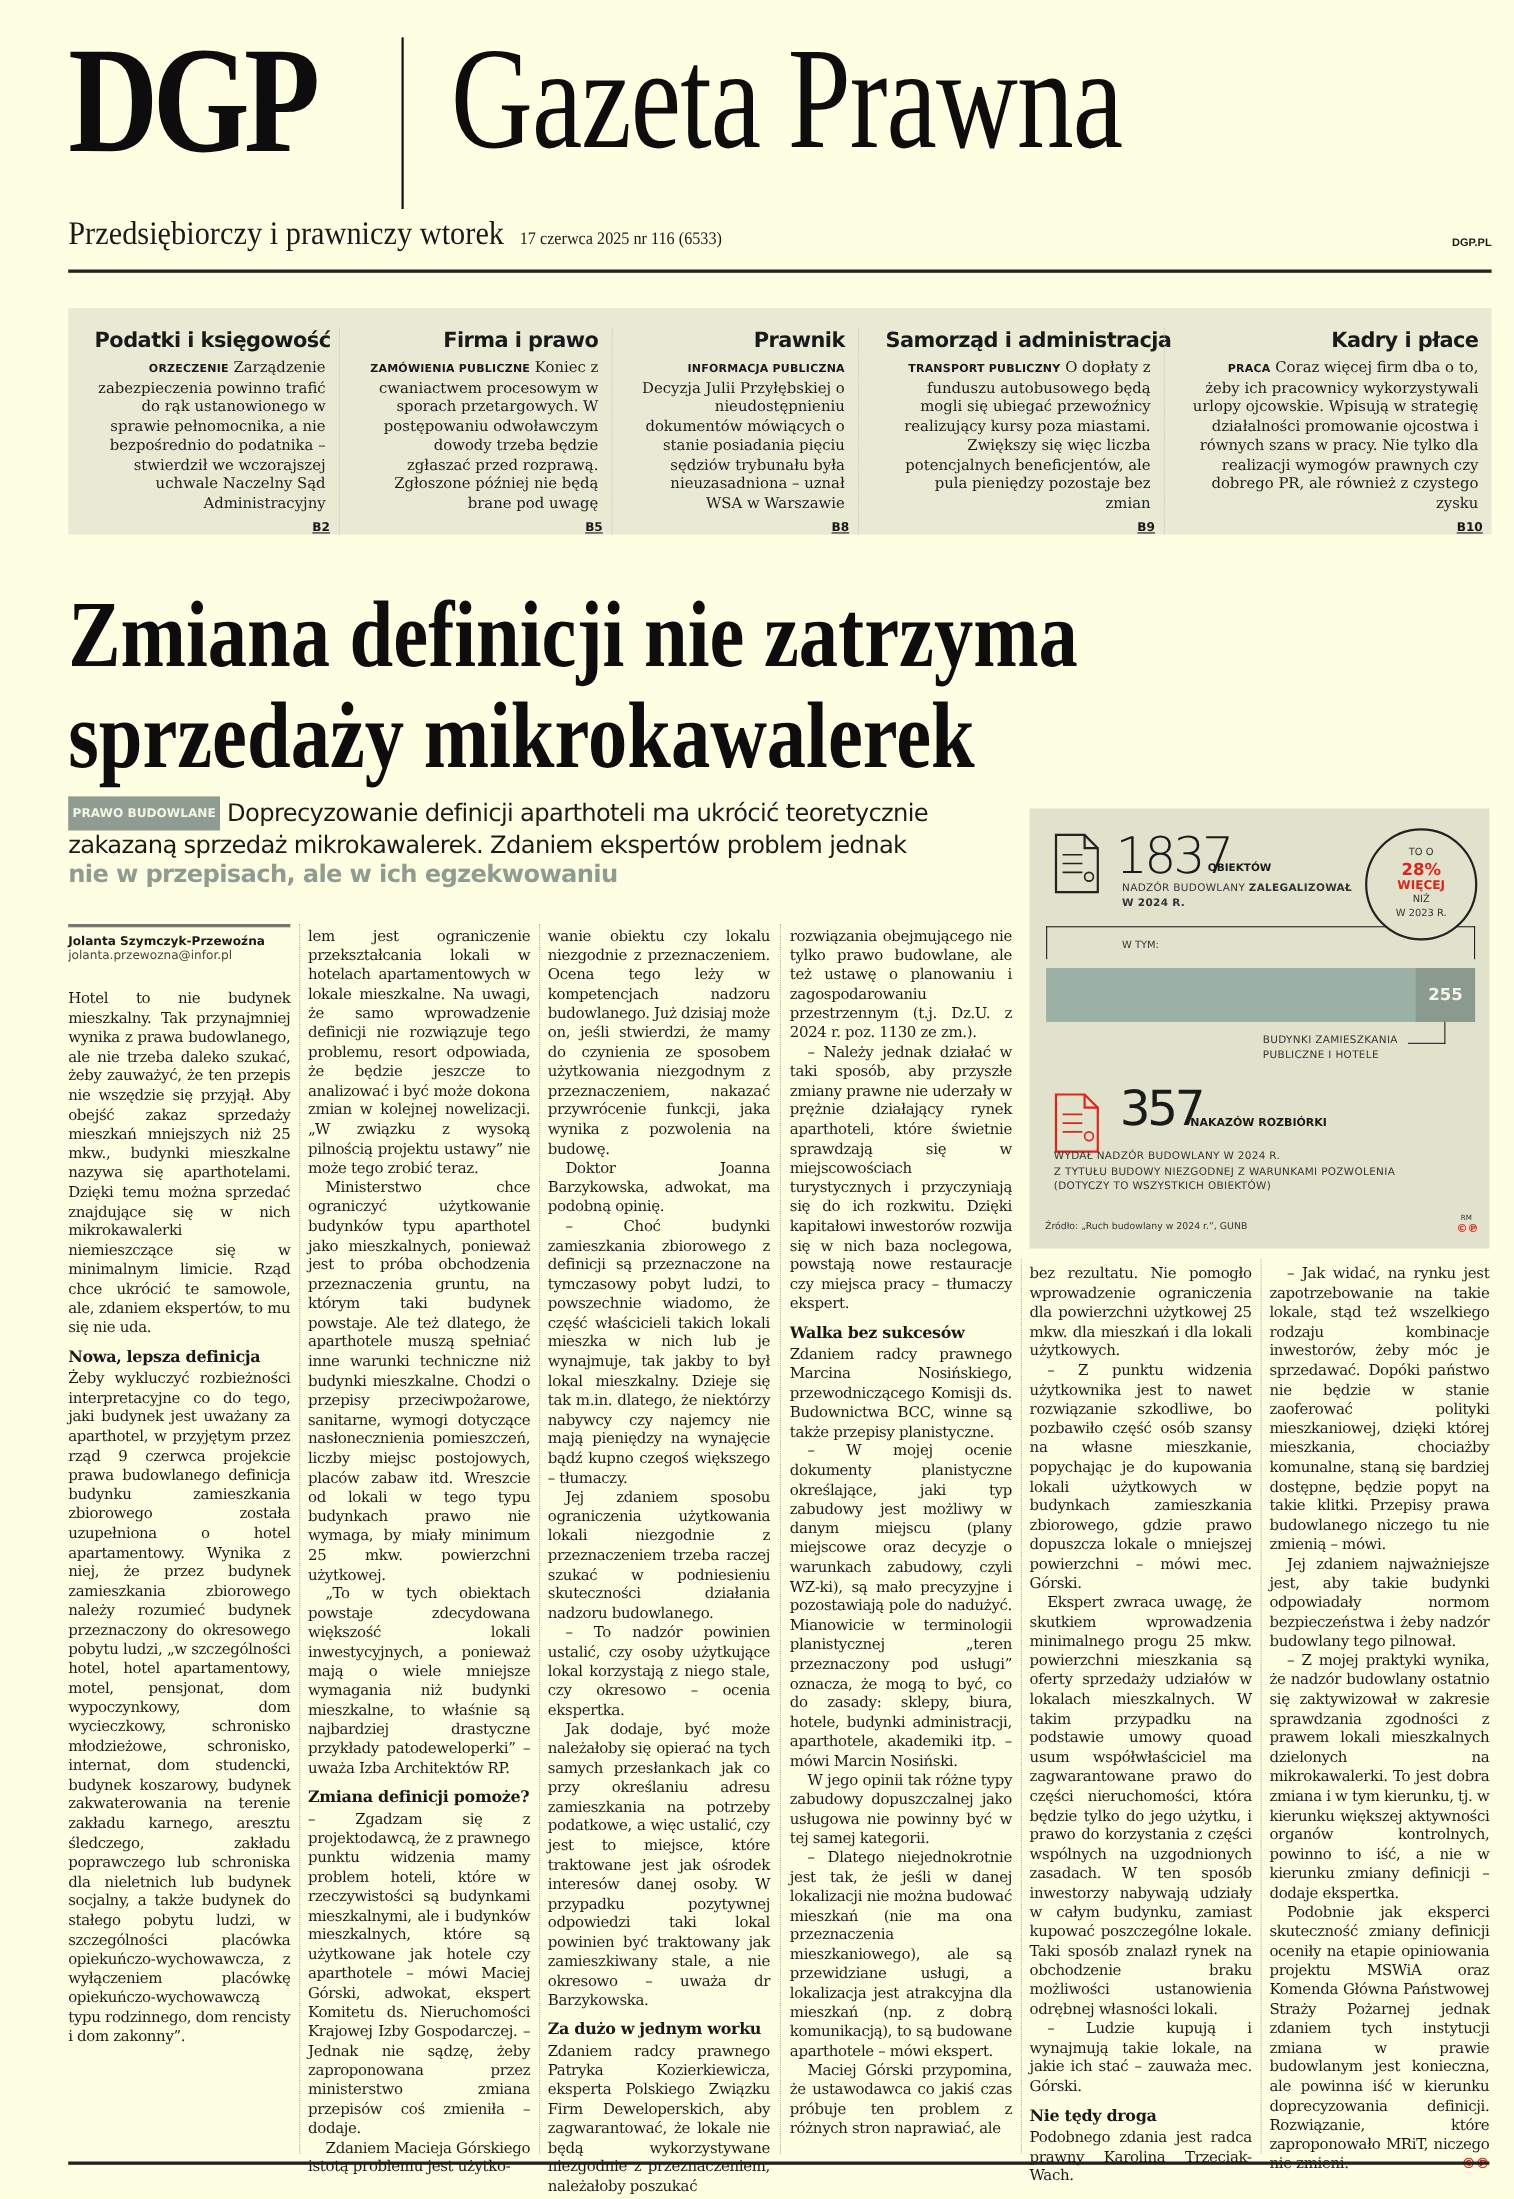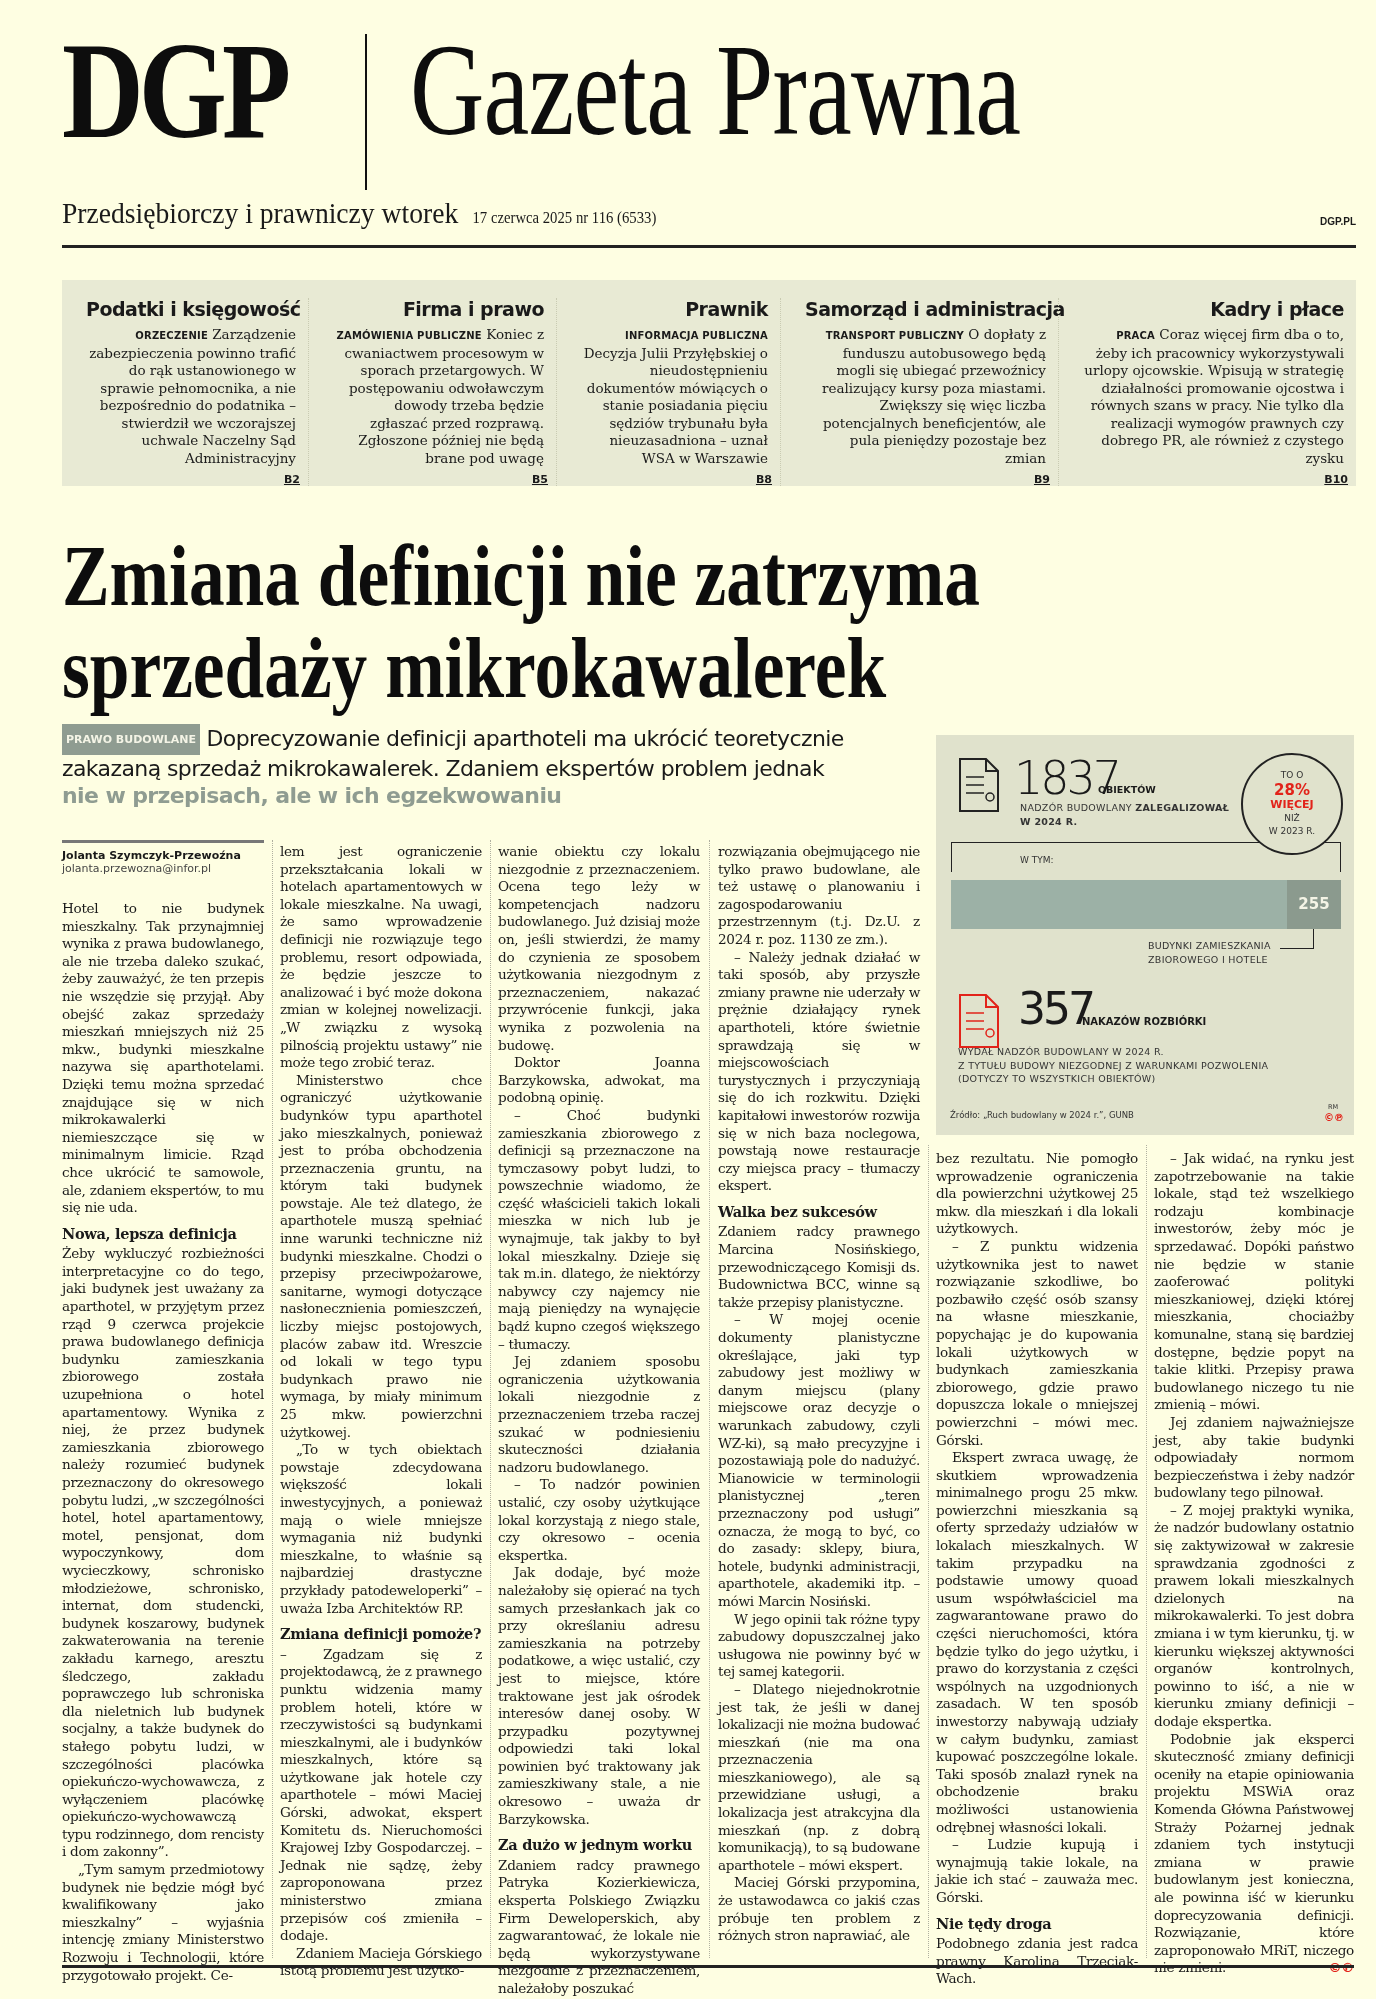--- a/index.html
+++ b/index.html
@@ -131,21 +131,20 @@
 
 <div class="author">
   <div class="name">Jolanta Szymczyk-Przewoźna</div>
   <div class="mail">jolanta.przewozna@infor.pl</div>
 </div>
 
 <div class="col c1">
   <p>Hotel to nie budynek mieszkalny. Tak przynajmniej wynika z prawa budowlanego, ale nie trzeba daleko szukać, żeby zauważyć, że ten przepis nie wszędzie się przyjął. Aby obejść zakaz sprzedaży mieszkań mniejszych niż 25 mkw., budynki mieszkalne nazywa się aparthotelami. Dzięki temu można sprzedać znajdujące się w nich mikrokawalerki niemieszczące się w minimalnym limicie. Rząd chce ukrócić te samowole, ale, zdaniem ekspertów, to mu się nie uda.</p>
   <h4>Nowa, lepsza definicja</h4>
   <p>Żeby wykluczyć rozbieżności interpretacyjne co do tego, jaki budynek jest uważany za aparthotel, w przyjętym przez rząd 9 czerwca projekcie prawa budowlanego definicja budynku zamieszkania zbiorowego została uzupełniona o hotel apartamentowy. Wynika z niej, że przez budynek zamieszkania zbiorowego należy rozumieć budynek przeznaczony do okresowego pobytu ludzi, „w szczególności hotel, hotel apartamentowy, motel, pensjonat, dom wypoczynkowy, dom wycieczkowy, schronisko młodzieżowe, schronisko, internat, dom studencki, budynek koszarowy, budynek zakwaterowania na terenie zakładu karnego, aresztu śledczego, zakładu poprawczego lub schroniska dla nieletnich lub budynek socjalny, a także budynek do stałego pobytu ludzi, w szczególności placówka opiekuńczo-wychowawcza, z wyłączeniem placówkę opiekuńczo-wychowawczą typu rodzinnego, dom rencisty i dom zakonny”.</p>
-  <p class="ind">„Tym samym przedmiotowy budynek nie będzie mógł być kwalifikowany jako mieszkalny” – wyjaśnia intencję zmiany Ministerstwo Rozwoju i Technologii, które przygotowało projekt. Ce-</p>
 </div>
 
 <div class="col c2">
   <p>lem jest ograniczenie przekształcania lokali w hotelach apartamentowych w lokale mieszkalne. Na uwagi, że samo wprowadzenie definicji nie rozwiązuje tego problemu, resort odpowiada, że będzie jeszcze to analizować i być może dokona zmian w kolejnej nowelizacji. „W związku z wysoką pilnością projektu ustawy” nie może tego zrobić teraz.</p>
   <p class="ind">Ministerstwo chce ograniczyć użytkowanie budynków typu aparthotel jako mieszkalnych, ponieważ jest to próba obchodzenia przeznaczenia gruntu, na którym taki budynek powstaje. Ale też dlatego, że aparthotele muszą spełniać inne warunki techniczne niż budynki mieszkalne. Chodzi o przepisy przeciwpożarowe, sanitarne, wymogi dotyczące nasłonecznienia pomieszczeń, liczby miejsc postojowych, placów zabaw itd. Wreszcie od lokali w tego typu budynkach prawo nie wymaga, by miały minimum 25 mkw. powierzchni użytkowej.</p>
   <p class="ind">„To w tych obiektach powstaje zdecydowana większość lokali inwestycyjnych, a ponieważ mają o wiele mniejsze wymagania niż budynki mieszkalne, to właśnie są najbardziej drastyczne przykłady patodeweloperki” – uważa Izba Architektów RP.</p>
   <h4>Zmiana definicji pomoże?</h4>
   <p>– Zgadzam się z projektodawcą, że z prawnego punktu widzenia mamy problem hoteli, które w rzeczywistości są budynkami mieszkalnymi, ale i budynków mieszkalnych, które są użytkowane jak hotele czy aparthotele – mówi Maciej Górski, adwokat, ekspert Komitetu ds. Nieruchomości Krajowej Izby Gospodarczej. – Jednak nie sądzę, żeby zaproponowana przez ministerstwo zmiana przepisów coś zmieniła – dodaje.</p>
   <p class="ind">Zdaniem Macieja Górskiego istotą problemu jest użytko-</p>
 </div>
@@ -195,21 +194,21 @@
     <div class="more">WIĘCEJ</div>
     <div>NIŻ</div>
     <div>W 2023 R.</div>
   </div>
   <div class="bar">
     <div class="bar-seg">255</div>
   </div>
   <div class="leader"></div>
   <div class="bar-label">
     <div>BUDYNKI ZAMIESZKANIA</div>
-    <div>ZBIOROWEGO I HOTELE</div>
+    <div>PUBLICZNE I HOTELE</div>
   </div>
   <svg class="doc-icon" style="left:22px;top:258px" viewBox="0 0 42 56">
     <path d="M2 2 H28 L40 14 V54 H2 Z" fill="none" stroke="#e2231a" stroke-width="2"></path>
     <path d="M28 2 V14 H40" fill="none" stroke="#e2231a" stroke-width="2"></path>
     <line x1="8" y1="20" x2="26" y2="20" stroke="#e2231a" stroke-width="1.5"></line>
     <line x1="8" y1="28" x2="26" y2="28" stroke="#e2231a" stroke-width="1.5"></line>
     <line x1="8" y1="36" x2="26" y2="36" stroke="#e2231a" stroke-width="1.5"></line>
     <circle cx="32" cy="40" r="4" fill="none" stroke="#e2231a" stroke-width="1.5"></circle>
   </svg>
   <div class="big2">357</div>

